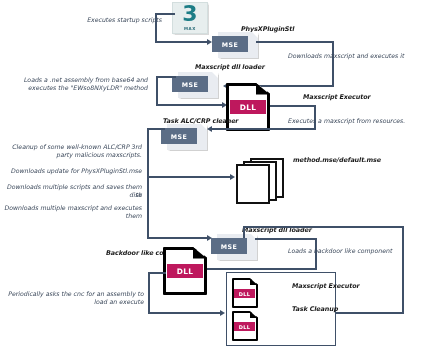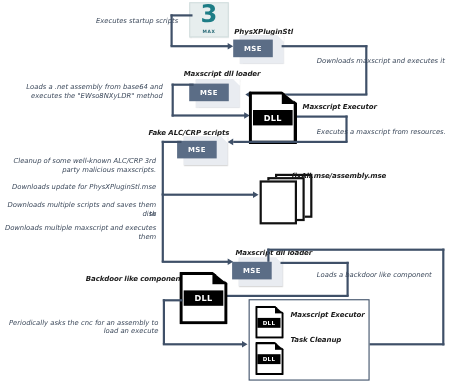--- a/index.html
+++ b/index.html
@@ -6,21 +6,21 @@
   body{width:421px;height:350px;overflow:hidden;
        font-family:"DejaVu Sans","Liberation Sans",sans-serif;}
   #stage{position:relative;width:421px;height:350px;background:#fff;}
 
   .note{position:absolute;font-style:italic;font-size:6.2px;line-height:8.2px;
         color:#3d4a5c;font-family:"DejaVu Sans","Liberation Sans",sans-serif;}
   .note.r{text-align:right;}
   .note.l{text-align:left;}
 
   .lbl{position:absolute;font-weight:bold;font-style:italic;font-size:6.4px;
-       color:#1b1b1b;white-space:nowrap;letter-spacing:-0.1px;}
+       color:#1b1b1b;white-space:nowrap;letter-spacing:-0.1px;margin-left:28px;}
 
   
   .ln{position:absolute;background:#3f5068;}
   .lnh{height:1.7px;}
   .lnv{width:1.7px;}
   .arw{position:absolute;width:0;height:0;}
   .arw-r{border-top:3.4px solid transparent;border-bottom:3.4px solid transparent;
          border-left:5px solid #3f5068;}
   .arw-l{border-top:3.4px solid transparent;border-bottom:3.4px solid transparent;
          border-right:5px solid #3f5068;}
@@ -36,21 +36,21 @@
        display:flex;align-items:center;justify-content:center;letter-spacing:0.4px;}
 
   
   .dll{position:absolute;width:44px;height:48px;}
   .dll .pg{position:absolute;inset:0;background:#fff;border:3px solid #000;
        border-radius:1px;
        clip-path:polygon(0 0,68% 0,100% 22%,100% 100%,0 100%);}
   .dll .fold{position:absolute;right:0;top:0;width:32%;height:24%;
        background:#000;clip-path:polygon(0 0,100% 100%,0 100%);}
   .dll .tag{position:absolute;left:4px;top:17px;width:36px;height:14px;
-       background:#000000;color:#fff;font-size:7.4px;font-weight:bold;
+       background:#be185d;color:#fff;font-size:7.4px;font-weight:bold;
        display:flex;align-items:center;justify-content:center;letter-spacing:0.3px;}
   .dll.sm{width:26px;height:30px;}
   .dll.sm .pg{border-width:2px;}
   .dll.sm .tag{left:2px;top:11px;width:21px;height:9px;font-size:5px;}
 
   
   .docs{position:absolute;width:54px;height:42px;}
   .docs .d{position:absolute;width:30px;height:36px;background:#fff;
        border:2px solid #111;}
   .docs .d1{left:0;top:6px;}
@@ -120,21 +120,21 @@
   </div>
   <div class="lbl" style="left:275px;top:93px;">Maxscript Executor</div>
 
   <div class="ln lnh" style="left:270px;top:105px;width:46px;"></div>
   <div class="ln lnv" style="left:314px;top:105px;height:24px;"></div>
   <div class="ln lnh" style="left:212px;top:128px;width:104px;"></div>
   <div class="arw arw-l" style="left:207px;top:125.5px;"></div>
 
   <div class="note l" style="left:288px;top:117px;width:132px;">Executes a maxscript from resources.</div>
 
-  <div class="lbl" style="left:135px;top:117px;">Fake ALC/CRP scripts</div>
+  <div class="lbl" style="left:135px;top:117px;">Task ALC/CRP cleaner</div>
   <div class="mse" style="left:161px;top:124px;">
     <div class="sheet"></div>
     <div class="tag">MSE</div>
   </div>
 
   <div class="ln lnh" style="left:147px;top:128px;width:18px;"></div>
   <div class="ln lnv" style="left:147px;top:128px;height:49px;"></div>
   <div class="ln lnh" style="left:147px;top:176px;width:85px;"></div>
   <div class="arw arw-r" style="left:230px;top:173.5px;"></div>
 
@@ -144,21 +144,21 @@
   <div class="note r" style="left:4px;top:183px;width:138px;">Downloads multiple scripts and saves them to</div>
   <div class="note r" style="left:4px;top:191px;width:138px;">disk</div>
   <div class="note r" style="left:4px;top:204px;width:138px;">Downloads multiple maxscript and executes</div>
   <div class="note r" style="left:4px;top:212px;width:138px;">them</div>
 
   <div class="docs" style="left:236px;top:158px;">
     <div class="d d3"></div>
     <div class="d d2"></div>
     <div class="d d1"></div>
   </div>
-  <div class="lbl" style="left:265px;top:156px;">fixAll.mse/assembly.mse</div>
+  <div class="lbl" style="left:265px;top:156px;">method.mse/default.mse</div>
 
   <div class="ln lnv" style="left:147px;top:176px;height:62px;"></div>
   <div class="ln lnh" style="left:147px;top:237px;width:62px;"></div>
   <div class="arw arw-r" style="left:207px;top:234.5px;"></div>
 
   <div class="lbl" style="left:214px;top:226px;">Maxscript dll loader</div>
   <div class="mse" style="left:211px;top:234px;">
     <div class="sheet"></div>
     <div class="tag">MSE</div>
   </div>

